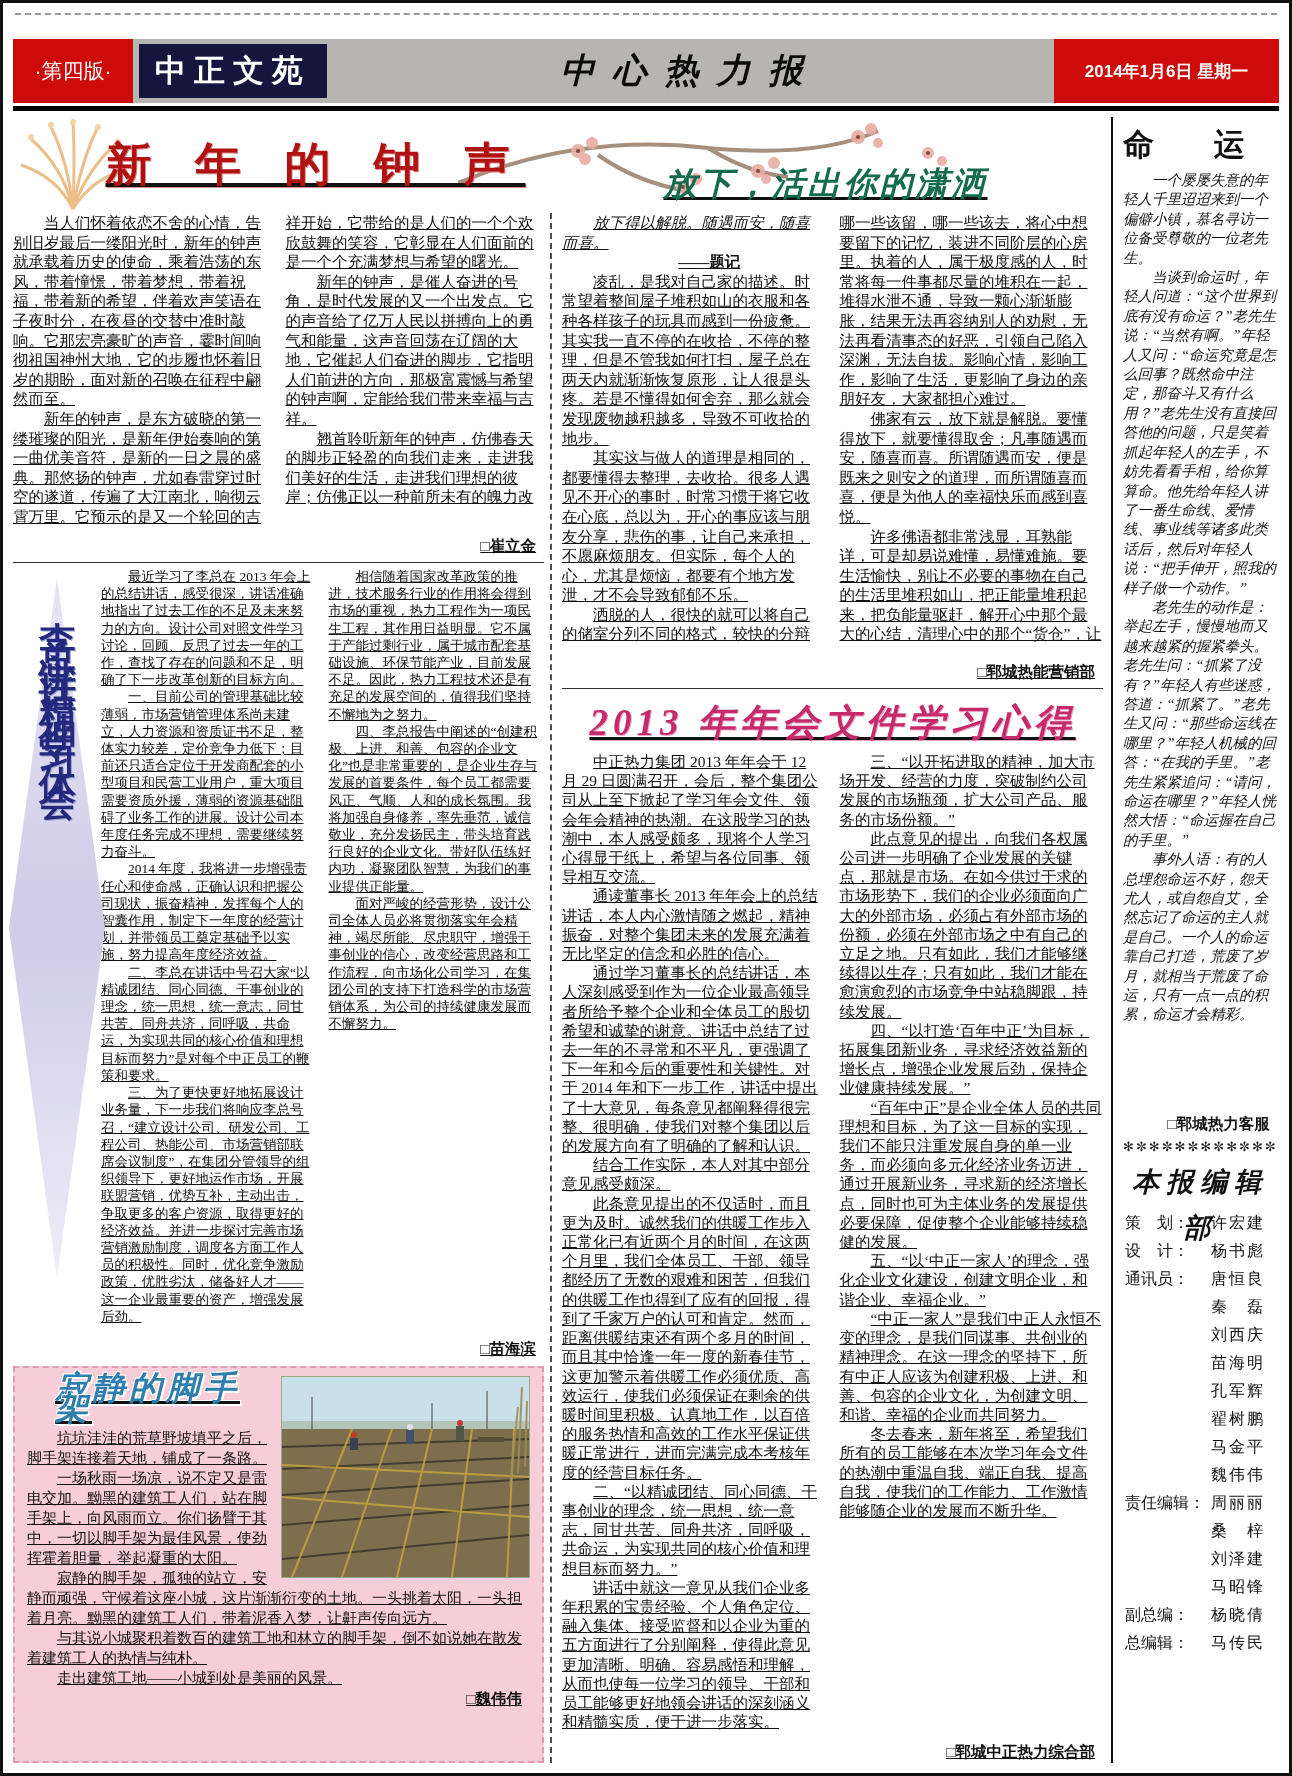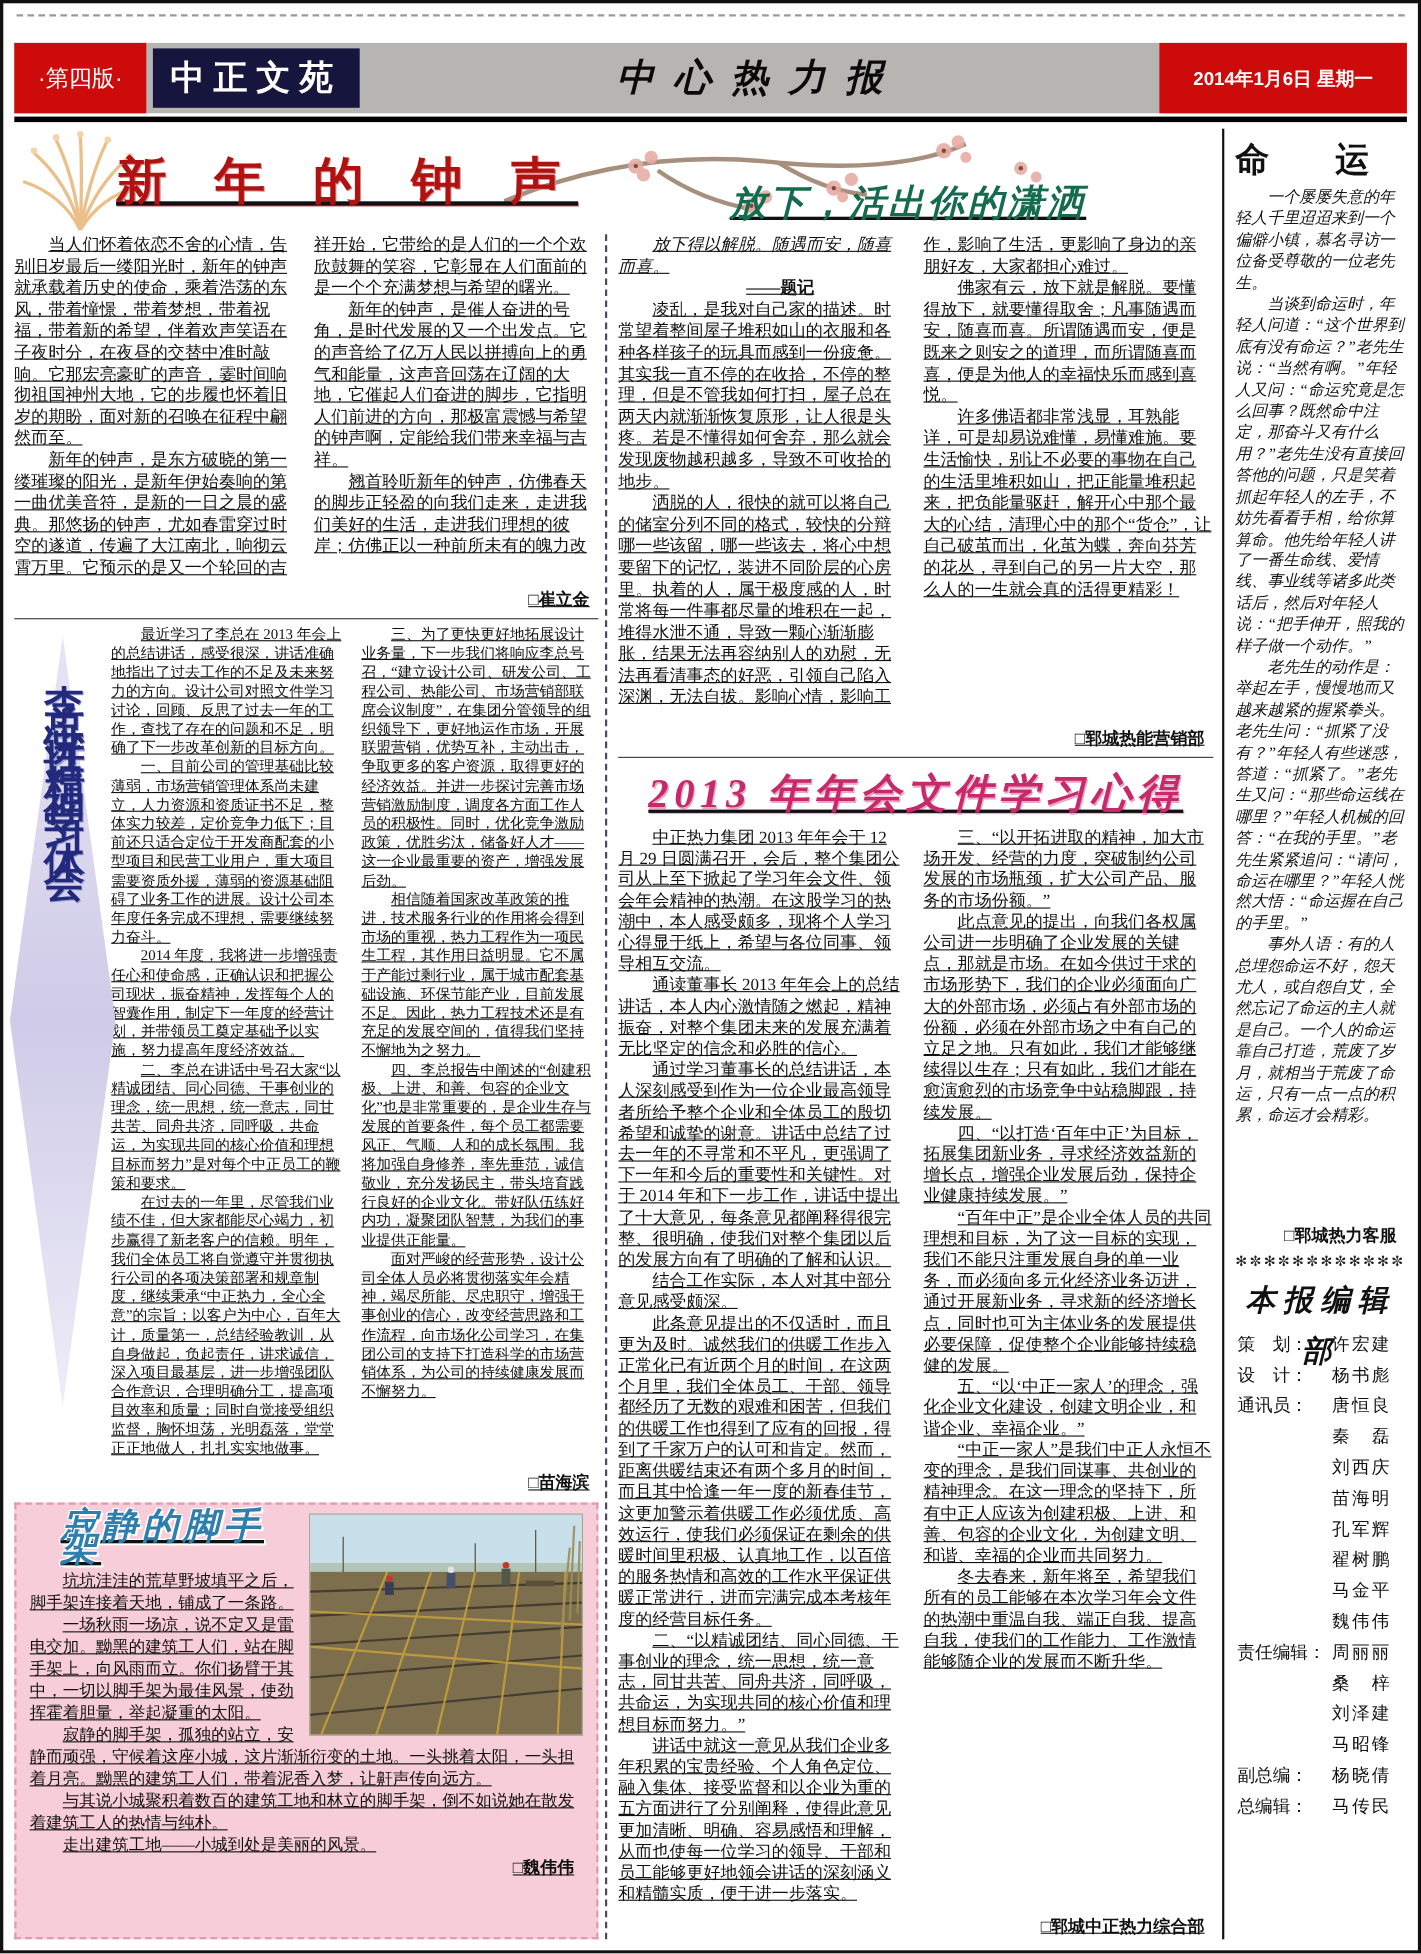--- a/index.html
+++ b/index.html
@@ -159,21 +159,20 @@
           <div class="lizong">
             <div class="vtitle-wrap">
               <div class="vtitle-diamond"></div>
               <div class="vtitle">李总讲话精神学习体会</div>
             </div>
             <div class="article lizong-text">
                 <p>最近学习了李总在 2013 年会上的总结讲话，感受很深，讲话准确地指出了过去工作的不足及未来努力的方向。设计公司对照文件学习讨论，回顾、反思了过去一年的工作，查找了存在的问题和不足，明确了下一步改革创新的目标方向。</p>
                 <p>一、目前公司的管理基础比较薄弱，市场营销管理体系尚未建立，人力资源和资质证书不足，整体实力较差，定价竞争力低下；目前还只适合定位于开发商配套的小型项目和民营工业用户，重大项目需要资质外援，薄弱的资源基础阻碍了业务工作的进展。设计公司本年度任务完成不理想，需要继续努力奋斗。</p>
                 <p>2014 年度，我将进一步增强责任心和使命感，正确认识和把握公司现状，振奋精神，发挥每个人的智囊作用，制定下一年度的经营计划，并带领员工奠定基础予以实施，努力提高年度经济效益。</p>
                 <p>二、李总在讲话中号召大家“以精诚团结、同心同德、干事创业的理念，统一思想，统一意志，同甘共苦、同舟共济，同呼吸，共命运，为实现共同的核心价值和理想目标而努力”是对每个中正员工的鞭策和要求。</p>
-                <p>在过去的一年里，尽管我们业绩不佳，但大家都能尽心竭力，初步赢得了新老客户的信赖。明年，我们全体员工将自觉遵守并贯彻执行公司的各项决策部署和规章制度，继续秉承“中正热力，全心全意”的宗旨；以客户为中心，百年大计，质量第一，总结经验教训，从自身做起，负起责任，讲求诚信，深入项目最基层，进一步增强团队合作意识，合理明确分工，提高项目效率和质量；同时自觉接受组织监督，胸怀坦荡，光明磊落，堂堂正正地做人，扎扎实实地做事。</p>
                 <p>三、为了更快更好地拓展设计业务量，下一步我们将响应李总号召，“建立设计公司、研发公司、工程公司、热能公司、市场营销部联席会议制度”，在集团分管领导的组织领导下，更好地运作市场，开展联盟营销，优势互补，主动出击，争取更多的客户资源，取得更好的经济效益。并进一步探讨完善市场营销激励制度，调度各方面工作人员的积极性。同时，优化竞争激励政策，优胜劣汰，储备好人才——这一企业最重要的资产，增强发展后劲。</p>
                 <p>相信随着国家改革政策的推进，技术服务行业的作用将会得到市场的重视，热力工程作为一项民生工程，其作用日益明显。它不属于产能过剩行业，属于城市配套基础设施、环保节能产业，目前发展不足。因此，热力工程技术还是有充足的发展空间的，值得我们坚持不懈地为之努力。</p>
                 <p>四、李总报告中阐述的“创建积极、上进、和善、包容的企业文化”也是非常重要的，是企业生存与发展的首要条件，每个员工都需要风正、气顺、人和的成长氛围。我将加强自身修养，率先垂范，诚信敬业，充分发扬民主，带头培育践行良好的企业文化。带好队伍练好内功，凝聚团队智慧，为我们的事业提供正能量。</p>
                 <p>面对严峻的经营形势，设计公司全体人员必将贯彻落实年会精神，竭尽所能、尽忠职守，增强干事创业的信心，改变经营思路和工作流程，向市场化公司学习，在集团公司的支持下打造科学的市场营销体系，为公司的持续健康发展而不懈努力。</p>
               </div>
           </div>
           <div class="byline-line">□苗海滨</div>
 
           <div class="pink-box">
             <svg class="jj-photo" viewBox="0 0 247 200" preserveAspectRatio="none">
@@ -227,20 +226,21 @@
             <div class="byline-line">□魏伟伟</div>
           </div>
         </div>
 
         <div class="right-stack">
           <div class="article fx-text mc2">
             <p class="epigraph">放下得以解脱。随遇而安，随喜而喜。</p>
             <p class="epigraph-sig">——题记</p>
             <div class="article">
                 <p>凌乱，是我对自己家的描述。时常望着整间屋子堆积如山的衣服和各种各样孩子的玩具而感到一份疲惫。其实我一直不停的在收拾，不停的整理，但是不管我如何打扫，屋子总在两天内就渐渐恢复原形，让人很是头疼。若是不懂得如何舍弃，那么就会发现废物越积越多，导致不可收拾的地步。</p>
+                <p>其实这与做人的道理是相同的，都要懂得去整理，去收拾。很多人遇见不开心的事时，时常习惯于将它收在心底，总以为，开心的事应该与朋友分享，悲伤的事，让自己来承担，不愿麻烦朋友。但实际，每个人的心，尤其是烦恼，都要有个地方发泄，才不会导致郁郁不乐。</p>
                 <p>洒脱的人，很快的就可以将自己的储室分列不同的格式，较快的分辩哪一些该留，哪一些该去，将心中想要留下的记忆，装进不同阶层的心房里。执着的人，属于极度感的人，时常将每一件事都尽量的堆积在一起，堆得水泄不通，导致一颗心渐渐膨胀，结果无法再容纳别人的劝慰，无法再看清事态的好恶，引领自己陷入深渊，无法自拔。影响心情，影响工作，影响了生活，更影响了身边的亲朋好友，大家都担心难过。</p>
                 <p>佛家有云，放下就是解脱。要懂得放下，就要懂得取舍；凡事随遇而安，随喜而喜。所谓随遇而安，便是既来之则安之的道理，而所谓随喜而喜，便是为他人的幸福快乐而感到喜悦。</p>
                 <p>许多佛语都非常浅显，耳熟能详，可是却易说难懂，易懂难施。要生活愉快，别让不必要的事物在自己的生活里堆积如山，把正能量堆积起来，把负能量驱赶，解开心中那个最大的心结，清理心中的那个“货仓”，让自己破茧而出，化茧为蝶，奔向芬芳的花丛，寻到自己的另一片大空，那么人的一生就会真的活得更精彩！</p>
               </div>
           </div>
           <div class="byline-line">□郓城热能营销部</div>
           <hr class="rule">
 
           <div class="xinde">
             <div class="xinde-title">2013 年年会文件学习心得</div>

